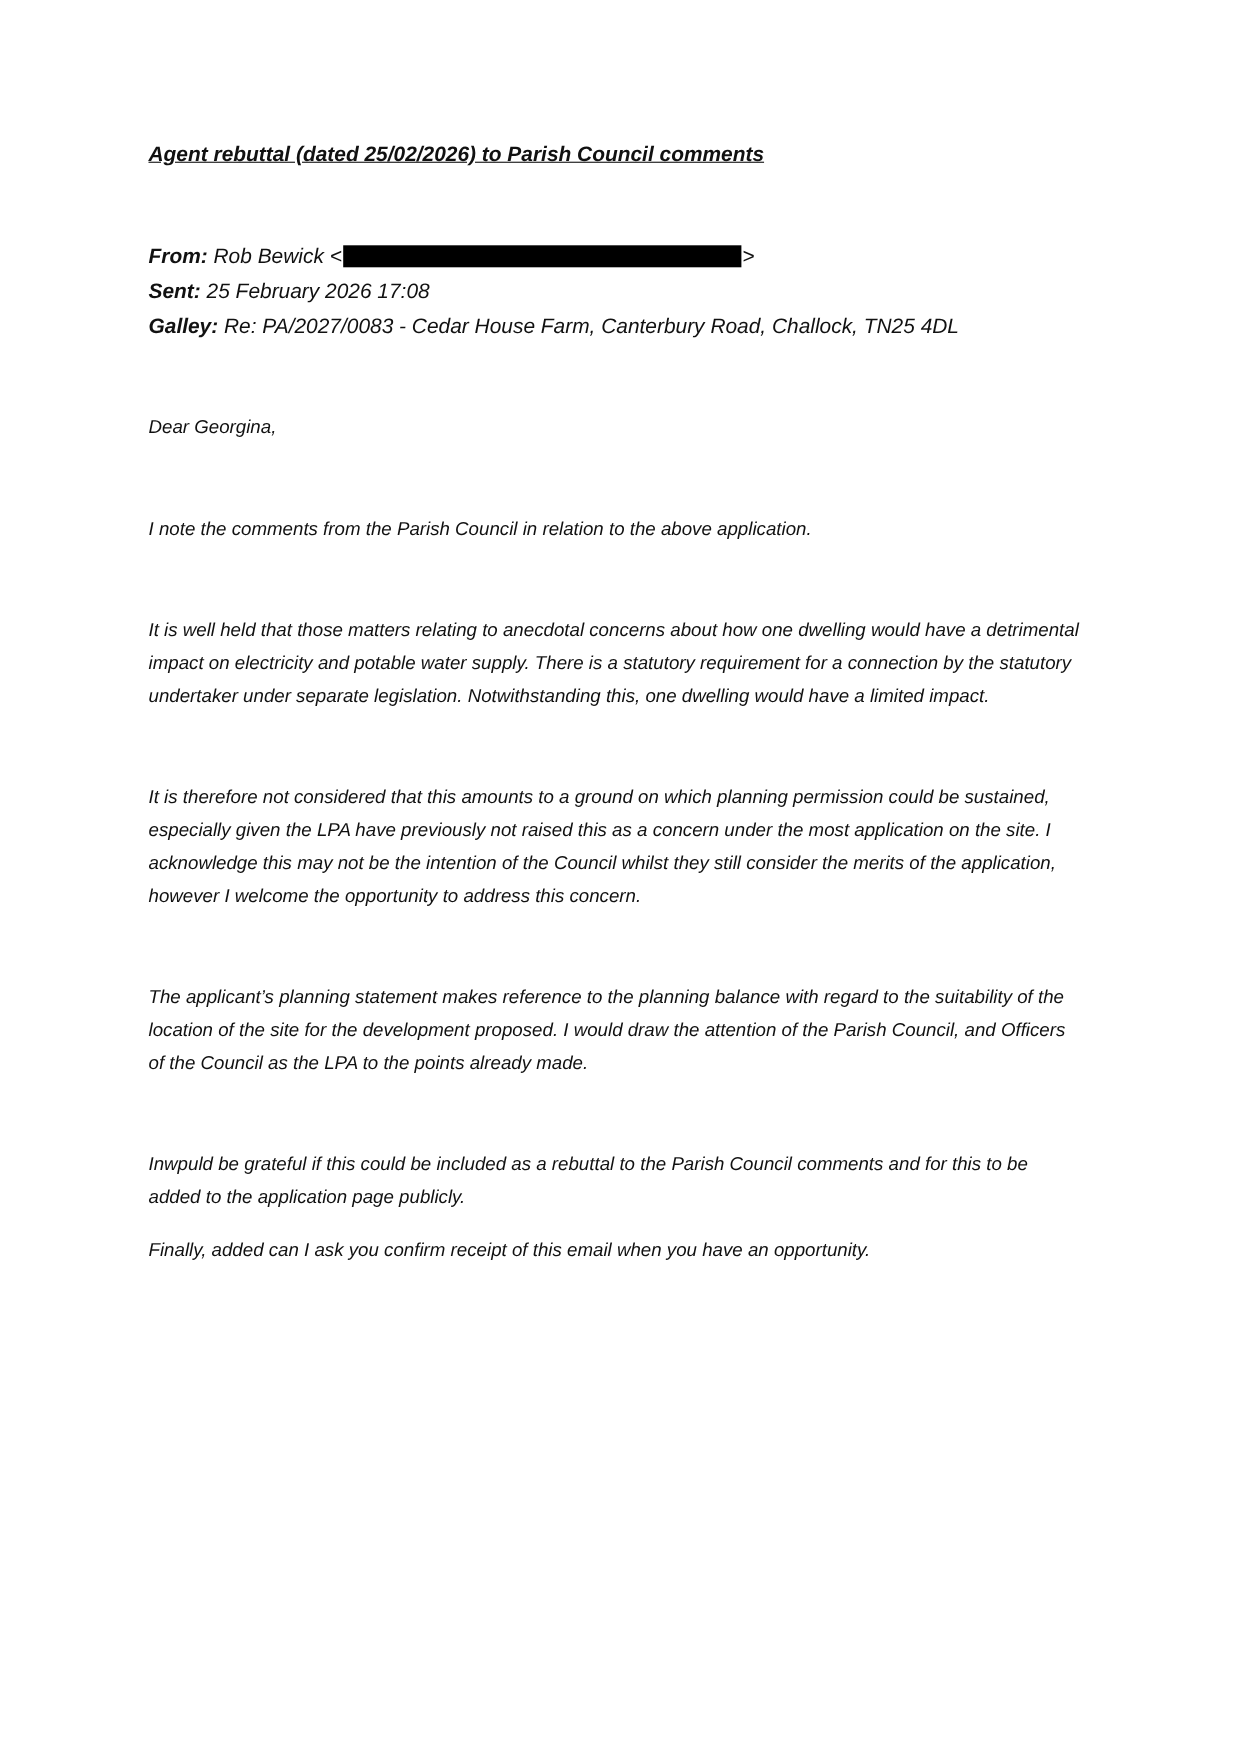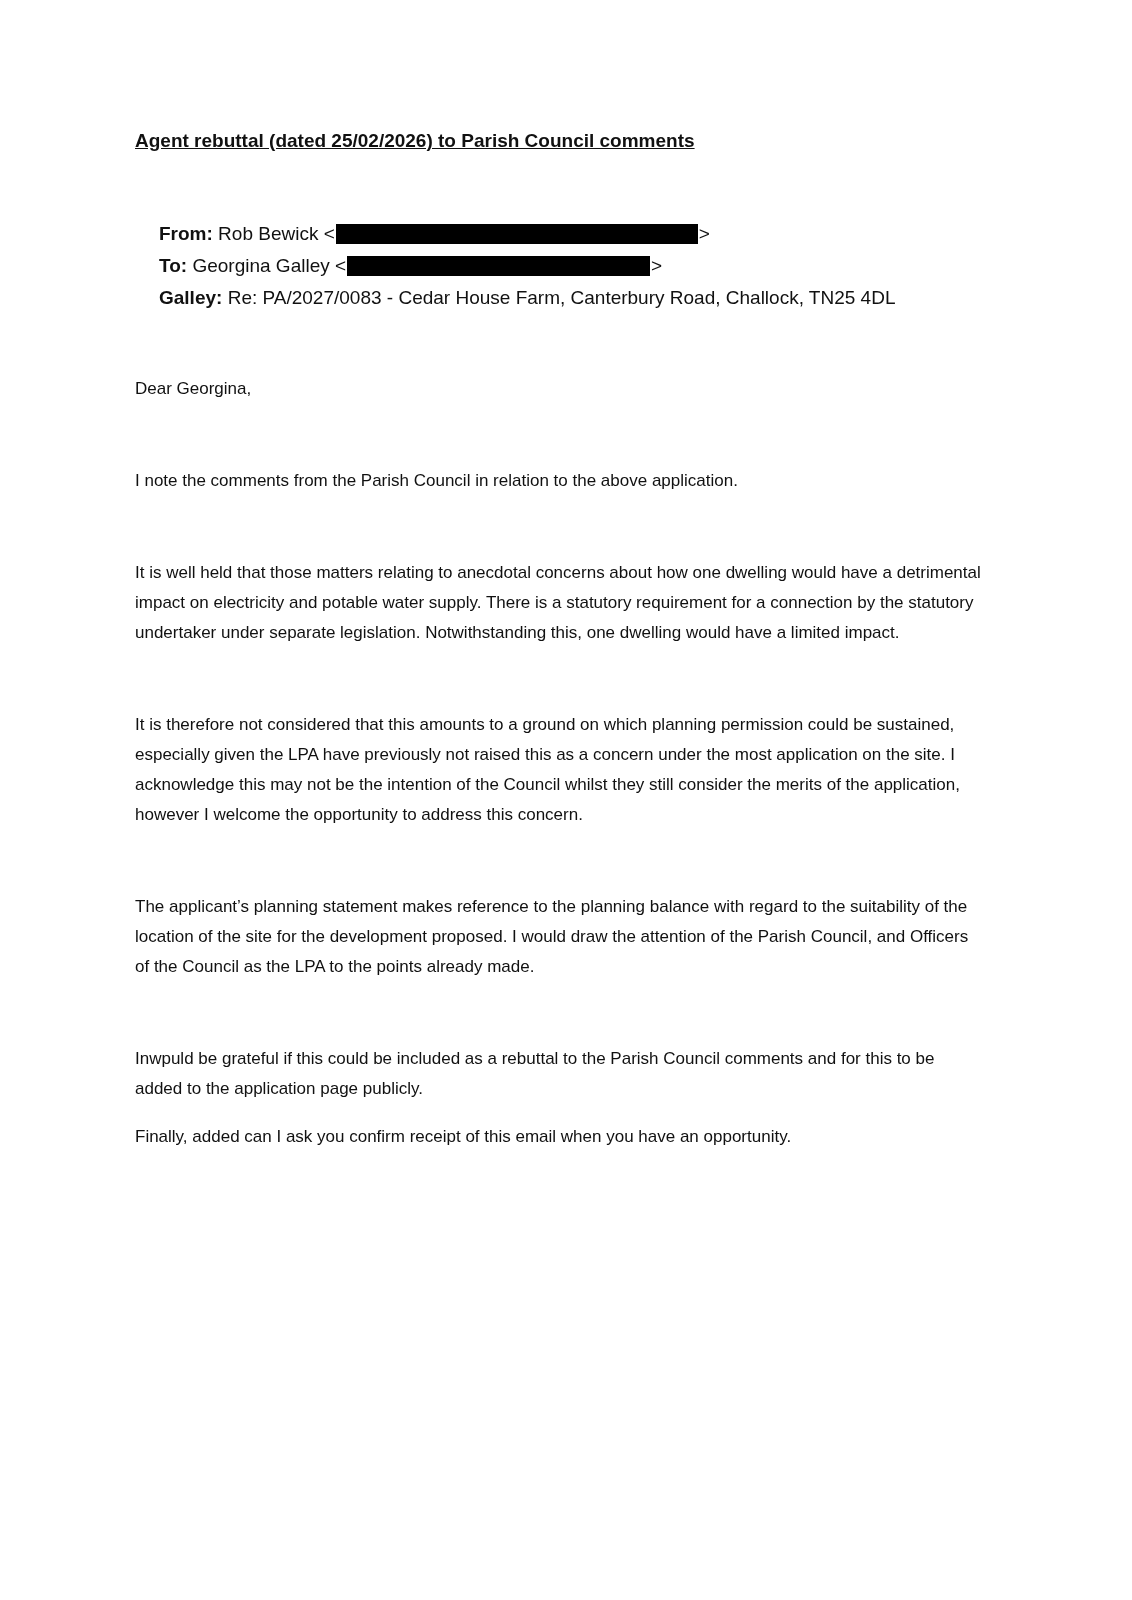--- a/index.html
+++ b/index.html
@@ -10,39 +10,39 @@
   .page {
     position: relative;
     width: 1132px;
     height: 1600px;
     background: #ffffff;
     color: #111111;
     font-family: "Liberation Sans", sans-serif;
     box-sizing: border-box;
     padding: 130px 145px 0 135px;
     overflow: hidden;
+    font-style: italic;
   }
   .doc-title {
     font-size: 19px;
     font-weight: bold;
     text-decoration: underline;
     margin: 0 0 66px 0;
     color: #111111;
   }
   .email-headers {
     font-size: 19px;
     line-height: 32px;
     margin: 0 0 60px 0;
   }
   .header-line {
     white-space: nowrap;
   }
   .header-label {
     font-weight: bold;
-    margin-left: 24px;
   }
   .redaction-bar {
     display: inline-block;
     background: #000000;
     height: 20px;
     vertical-align: -4px;
     margin: 0 1px;
   }
   .redaction-from { width: 362px; }
   .redaction-to   { width: 303px; }
@@ -67,25 +67,25 @@
 
   <h1 class="doc-title">Agent rebuttal (dated 25/02/2026) to Parish Council comments</h1>
 
   <div class="email-headers">
 
     <div class="header-line">
       <span class="header-label">From:</span>
       <span>Rob Bewick &lt;</span><span class="redaction-bar redaction-from"></span><span>&gt;</span>
     </div>
 
+    <div class="header-line">
+      <span class="header-label">Sent:</span>
+      <span>25 February 2026 17:08</span>
+    </div>
 
-    <div class="header-line">
-      <span class="header-label">To:</span>
-      <span>Georgina Galley &lt;</span><span class="redaction-bar redaction-to"></span><span>&gt;</span>
-    </div>
 
     <div class="header-line">
       <span class="header-label">Galley:</span>
       <span>Re: PA/2027/0083 - Cedar House Farm, Canterbury Road, Challock, TN25 4DL</span>
     </div>
 
   </div>
 
   <div class="email-body">
     <p>Dear Georgina,</p>

